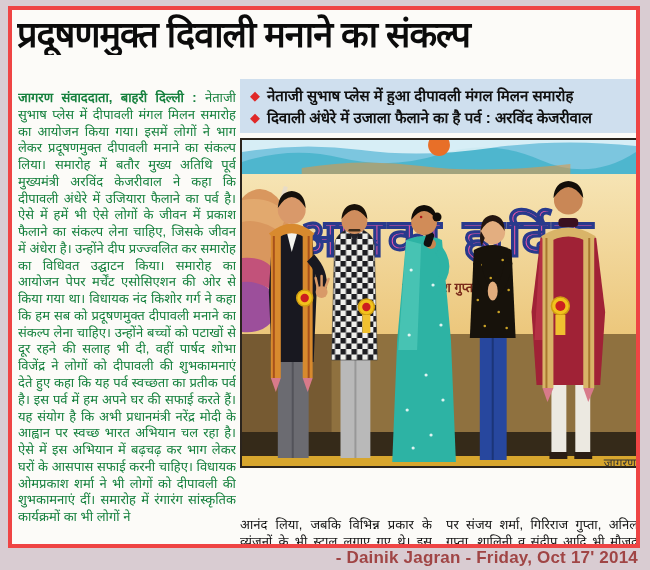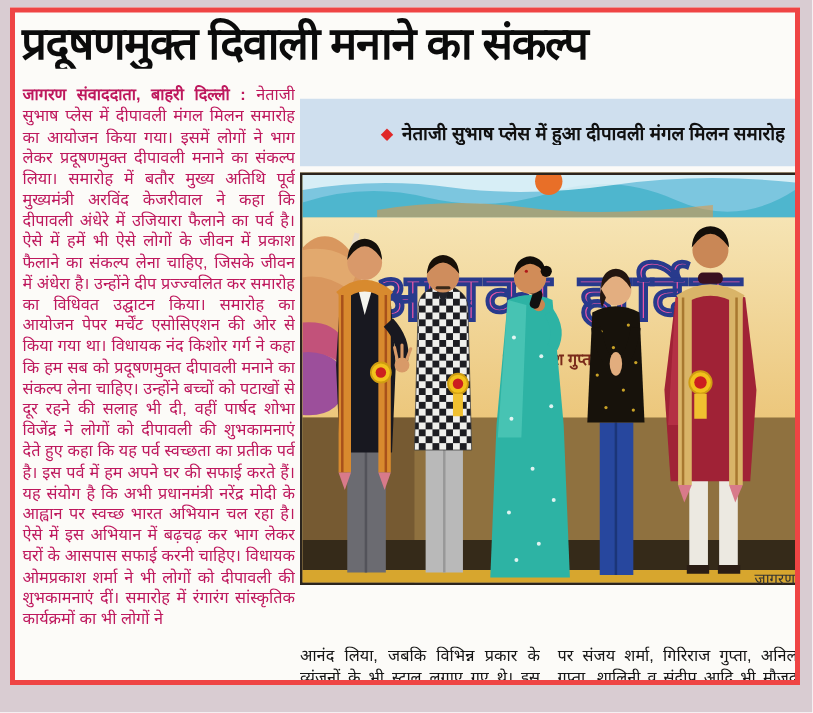--- a/index.html
+++ b/index.html
@@ -2,25 +2,25 @@
 <html style="--page-bg: #d9ccd2; --clip-bg: #fcfbf8; --box-bg: #cfdfee; --bullet: #e02828; --attr-color: #a04545;"><head>
 <meta charset="utf-8">
 <style>
   html,body{margin:0;padding:0;}
   body{width:650px;height:570px;font-family:"Liberation Sans","DejaVu Sans",sans-serif;}
   .page{position:relative;width:650px;height:570px;background:var(--page-bg,#d9ccd2);overflow:hidden;}
   .clip{position:absolute;left:8px;top:6px;width:632px;height:542px;background:var(--clip-bg,#fcfbf8);
         border:4px solid #ef4444;box-sizing:border-box;overflow:hidden;}
   .headline{position:absolute;left:5px;top:4px;width:622px;font-size:36px;font-weight:bold;
         color:#0b0b0b;letter-spacing:-1px;line-height:1.15;white-space:nowrap;overflow:hidden;}
-  .left-col{position:absolute;left:6px;top:58px;width:218px;height:474px;overflow:hidden;
-        font-size:13px;line-height:1.29;text-align:justify;color:#be185d;}
+  .left-col{position:absolute;left:6px;top:80px;width:218px;height:474px;overflow:hidden;
+        font-size:13px;line-height:1.29;text-align:justify;color:#15803d;}
   .left-col .lead{font-weight:bold;}
   .highlights{position:absolute;left:228px;top:69px;width:398px;height:54px;background:var(--box-bg,#cfdfee);
-        box-sizing:border-box;padding:5px 10px;display:flex;flex-direction:column;justify-content:space-around;text-align:right;}
+        box-sizing:border-box;padding:5px 10px;display:flex;flex-direction:column;justify-content:space-around;}
   .hl-item{font-weight:bold;font-size:15px;color:#101010;white-space:nowrap;overflow:hidden;}
   .hl-item .diamond{color:var(--bullet,#e02828);font-size:13px;margin-right:7px;vertical-align:1px;}
   .photo{position:absolute;left:228px;top:128px;width:398px;height:330px;border:2px solid #2b241d;
         box-sizing:border-box;background:#e9c879;}
   .photo svg{display:block;width:100%;height:100%;}
   .caption{position:relative;position:absolute;left:228px;top:463px;width:398px;font-size:13.5px;
         font-weight:bold;line-height:1.5;color:#101010;text-align:justify;}
   .credit{position:absolute;right:2px;bottom:1px;font-weight:normal;font-size:12px;color:#333;}
   .bottom-cols{position:absolute;left:228px;top:507px;width:398px;display:flex;gap:14px;
         font-size:13px;line-height:1.3;text-align:justify;color:#151515;}
@@ -37,20 +37,23 @@
     <div class="headline">प्रदूषणमुक्त दिवाली मनाने का संकल्प</div>
 
     <div class="left-col">
       <span class="lead">जागरण संवाददाता, बाहरी दिल्ली :</span>
       <span>नेताजी सुभाष प्लेस में दीपावली मंगल मिलन समारोह का आयोजन किया गया। इसमें लोगों ने भाग लेकर प्रदूषणमुक्त दीपावली मनाने का संकल्प लिया। समारोह में बतौर मुख्य अतिथि पूर्व मुख्यमंत्री अरविंद केजरीवाल ने कहा कि दीपावली अंधेरे में उजियारा फैलाने का पर्व है। ऐसे में हमें भी ऐसे लोगों के जीवन में प्रकाश फैलाने का संकल्प लेना चाहिए, जिसके जीवन में अंधेरा है। उन्होंने दीप प्रज्ज्वलित कर समारोह का विधिवत उद्घाटन किया। समारोह का आयोजन पेपर मर्चेंट एसोसिएशन की ओर से किया गया था। विधायक नंद किशोर गर्ग ने कहा कि हम सब को प्रदूषणमुक्त दीपावली मनाने का संकल्प लेना चाहिए। उन्होंने बच्चों को पटाखों से दूर रहने की सलाह भी दी, वहीं पार्षद शोभा विजेंद्र ने लोगों को दीपावली की शुभकामनाएं देते हुए कहा कि यह पर्व स्वच्छता का प्रतीक पर्व है। इस पर्व में हम अपने घर की सफाई करते हैं। यह संयोग है कि अभी प्रधानमंत्री नरेंद्र मोदी के आह्वान पर स्वच्छ भारत अभियान चल रहा है। ऐसे में इस अभियान में बढ़चढ़ कर भाग लेकर घरों के आसपास सफाई करनी चाहिए। विधायक ओमप्रकाश शर्मा ने भी लोगों को दीपावली की शुभकामनाएं दीं। समारोह में रंगारंग सांस्कृतिक कार्यक्रमों का भी लोगों ने</span>
     </div>
 
     <div class="highlights">
       <div class="hl-item">
         <span class="diamond">◆</span><span>नेताजी सुभाष प्लेस में हुआ दीपावली मंगल मिलन समारोह</span>
+      </div>
+      <div class="hl-item">
+        <span class="diamond">◆</span><span>दिवाली अंधेरे में उजाला फैलाने का है पर्व : अरविंद केजरीवाल</span>
       </div>
     </div>
 
     <div class="photo">
       <svg viewBox="0 0 396 326" preserveAspectRatio="none">
         <defs>
           <linearGradient id="bannerGrad" x1="0" y1="0" x2="0" y2="1">
             <stop offset="0" stop-color="#f6e4b4"></stop>
               <stop offset="1" stop-color="#ecc77c"></stop>
           </linearGradient>
@@ -196,13 +199,14 @@
       <span class="credit">जागरण</span>
     </div>
 
     <div class="bottom-cols">
       <div>आनंद लिया, जबकि विभिन्न प्रकार के व्यंजनों के भी स्टाल लगाए गए थे। इस मौके</div>
       <div>पर संजय शर्मा, गिरिराज गुप्ता, अनिल गुप्ता, शालिनी व संदीप आदि भी मौजूद थे।</div>
     </div>
 
   </div>
 
+  <div class="attribution">- Dainik Jagran - Friday, Oct 17' 2014</div>
 </div>
 
 </body></html>

